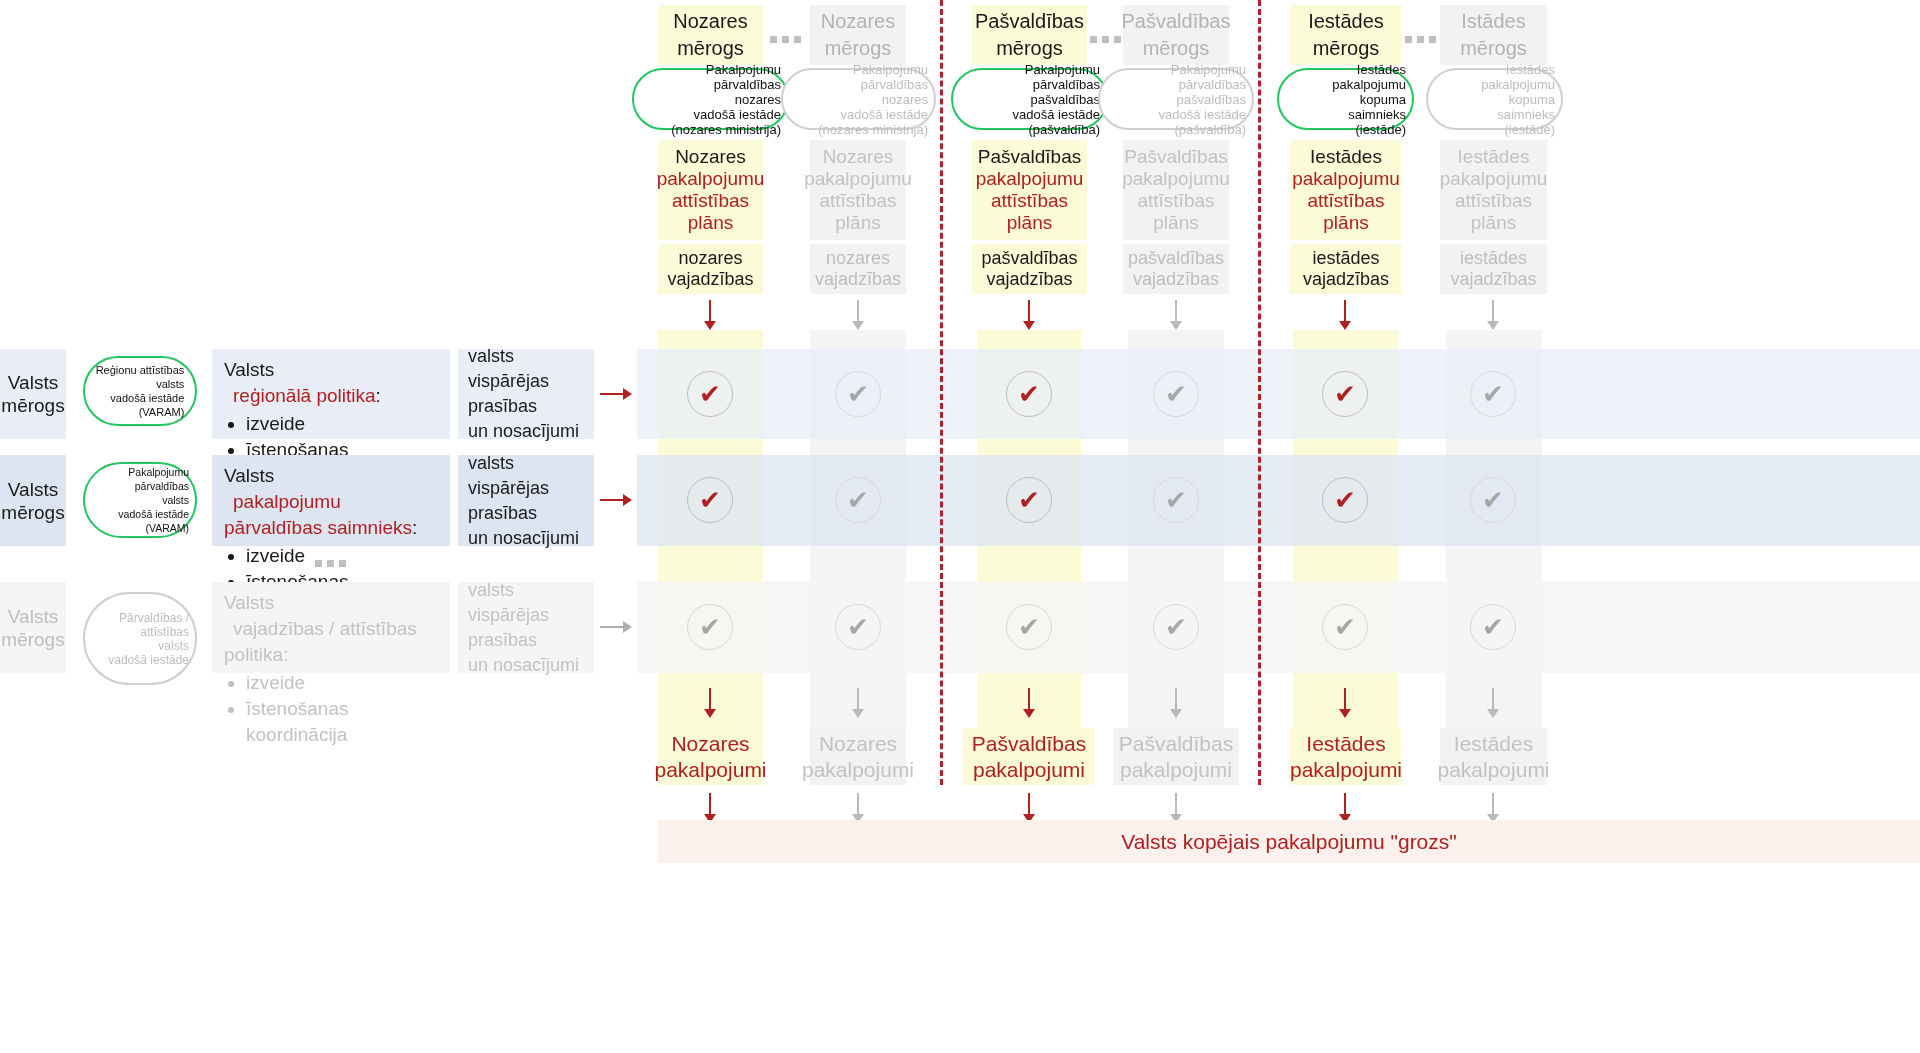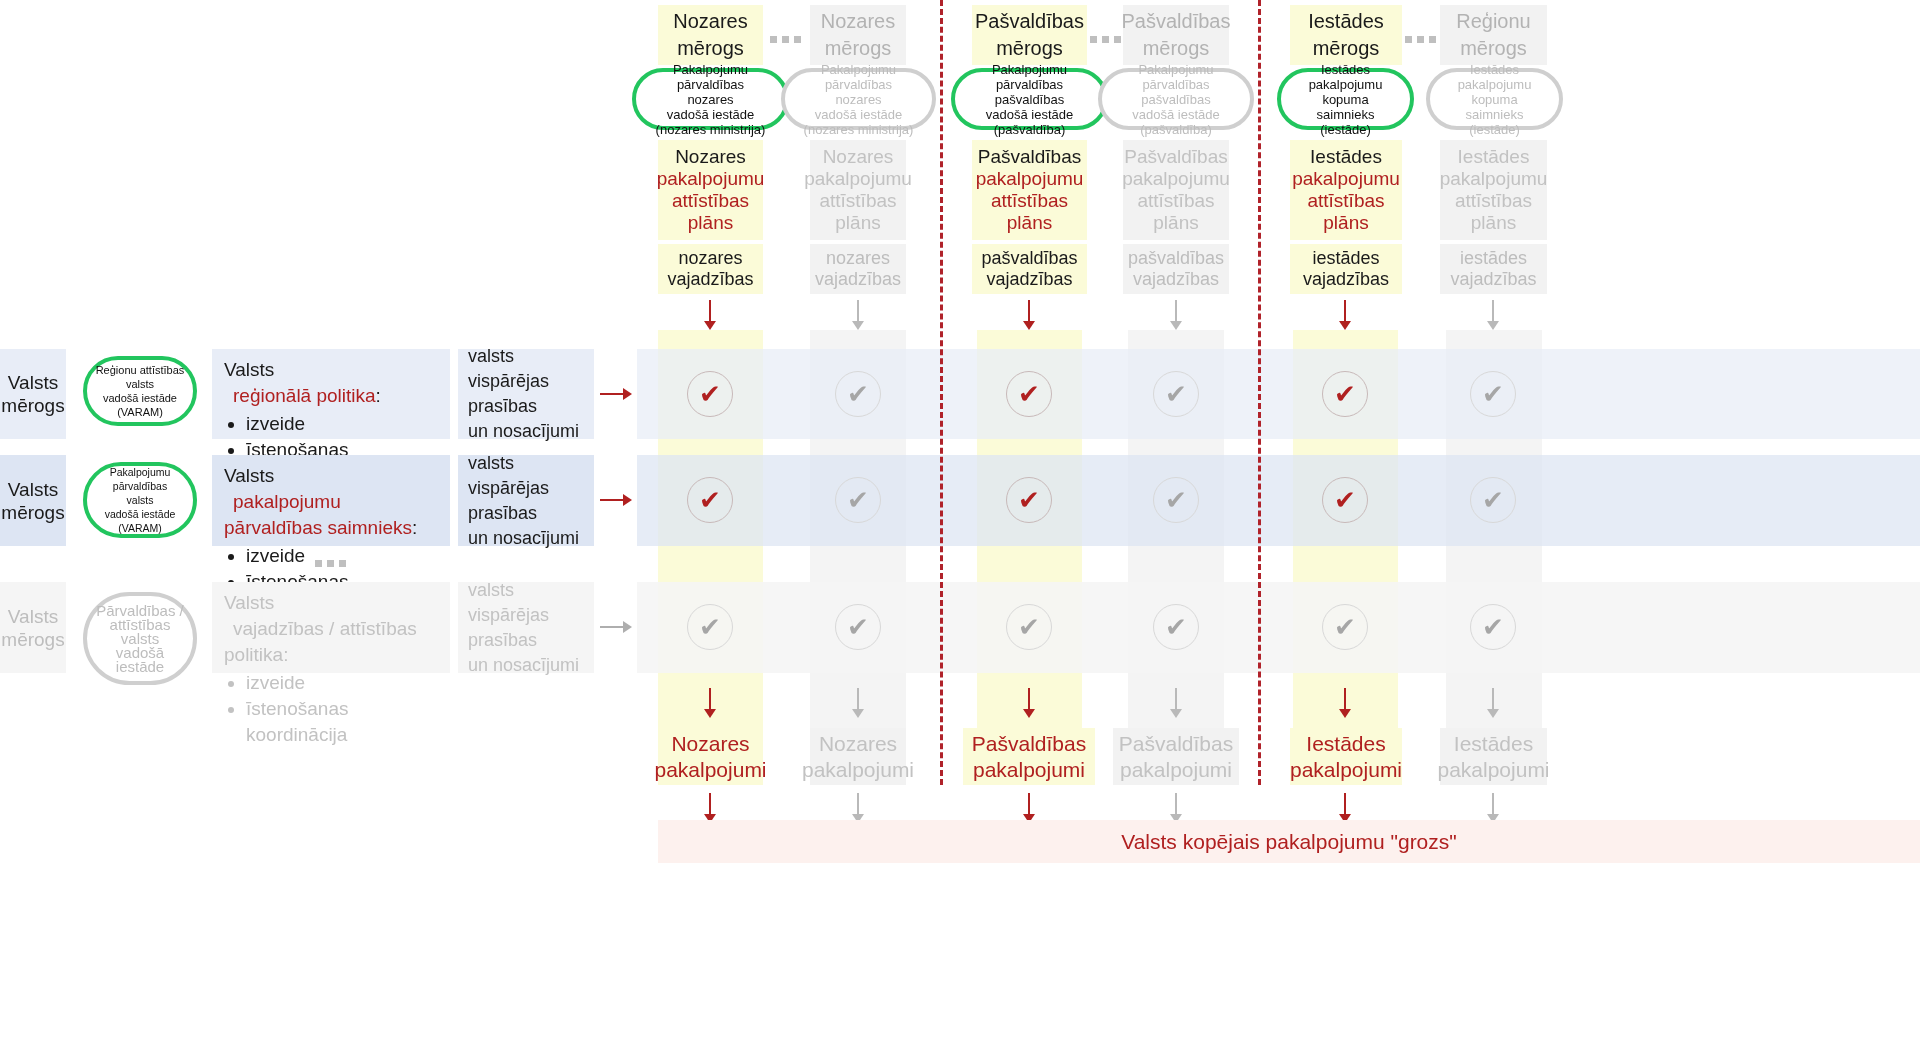--- a/index.html
+++ b/index.html
@@ -14,22 +14,22 @@
   .abs{position:absolute;box-sizing:border-box;}
 
   
   .colhdr{
     display:flex;align-items:center;justify-content:center;text-align:center;
     font-size:20px;line-height:27px;color:#1a1a1a;background:#fbfbd8;
   }
   .colhdr.faded{background:#f2f2f2;color:#b3b3b3;}
 
   .oval{
-    border:4px solid #22c55e;border-radius:60px;background:#ffffff;
-    display:flex;align-items:center;justify-content:center;text-align:center;
+    border:2px solid #22c55e;border-radius:60px;background:#ffffff;
+    display:flex;align-items:center;justify-content:center;text-align:right;
     font-size:13px;line-height:15px;color:#111;padding:2px 6px;
   }
   .oval.faded{border-color:#cfcfcf;color:#bdbdbd;}
 
   .plan{
     background:#fbfbd8;display:flex;flex-direction:column;align-items:center;
     justify-content:center;text-align:center;font-size:19px;line-height:22px;
   }
   .plan .l1{color:#1a1a1a;}
   .plan .l2{color:#b02020;}
@@ -240,21 +240,21 @@
     <span class="l1">Iestādes</span>
     <span class="l2">pakalpojumu</span>
     <span class="l2">attīstības</span>
     <span class="l2">plāns</span>
   </div>
   <div class="abs needs" style="left:1290px;top:244px;width:112px;height:50px;">
     <div><span>iestādes</span><br><span>vajadzības</span></div>
   </div>
 
   <div class="abs colhdr faded" style="left:1440px;top:5px;width:107px;height:60px;">
-    <div><span>Reģionu</span><br><span>mērogs</span></div>
+    <div><span>Istādes</span><br><span>mērogs</span></div>
   </div>
   <div class="abs oval faded" style="left:1426px;top:68px;width:137px;height:62px;">
     <div>
       <span>Iestādes</span><br>
       <span>pakalpojumu kopuma</span><br>
       <span>saimnieks</span><br>
       <span>(iestāde)</span>
     </div>
   </div>
   <div class="abs plan faded" style="left:1440px;top:140px;width:107px;height:100px;">
@@ -387,21 +387,21 @@
   <div class="abs chk faded" style="left:835px;top:477px;">✔</div>
   <div class="abs chk" style="left:1006px;top:477px;">✔</div>
   <div class="abs chk faded" style="left:1153px;top:477px;">✔</div>
   <div class="abs chk" style="left:1322px;top:477px;">✔</div>
   <div class="abs chk faded" style="left:1470px;top:477px;">✔</div>
 
   <div class="abs scalebox faded" style="left:0px;top:582px;width:66px;height:91px;">
     <span>Valsts</span>
     <span>mērogs</span>
   </div>
-  <div class="abs oval faded" style="left:83px;top:592px;width:114px;height:93px;font-size:15px;line-height:14px;">
+  <div class="abs oval faded" style="left:83px;top:592px;width:114px;height:93px;font-size:12px;line-height:14px;">
     <div>
       <span>Pārvaldības / attīstības</span><br>
       <span>valsts</span><br>
       <span>vadošā iestāde</span>
     </div>
   </div>
   <div class="abs policy faded" style="left:212px;top:582px;width:238px;height:91px;">
     <div>Valsts</div>
     <div><span class="accent">vajadzības / attīstības politika</span><span>:</span></div>
     <ul>

